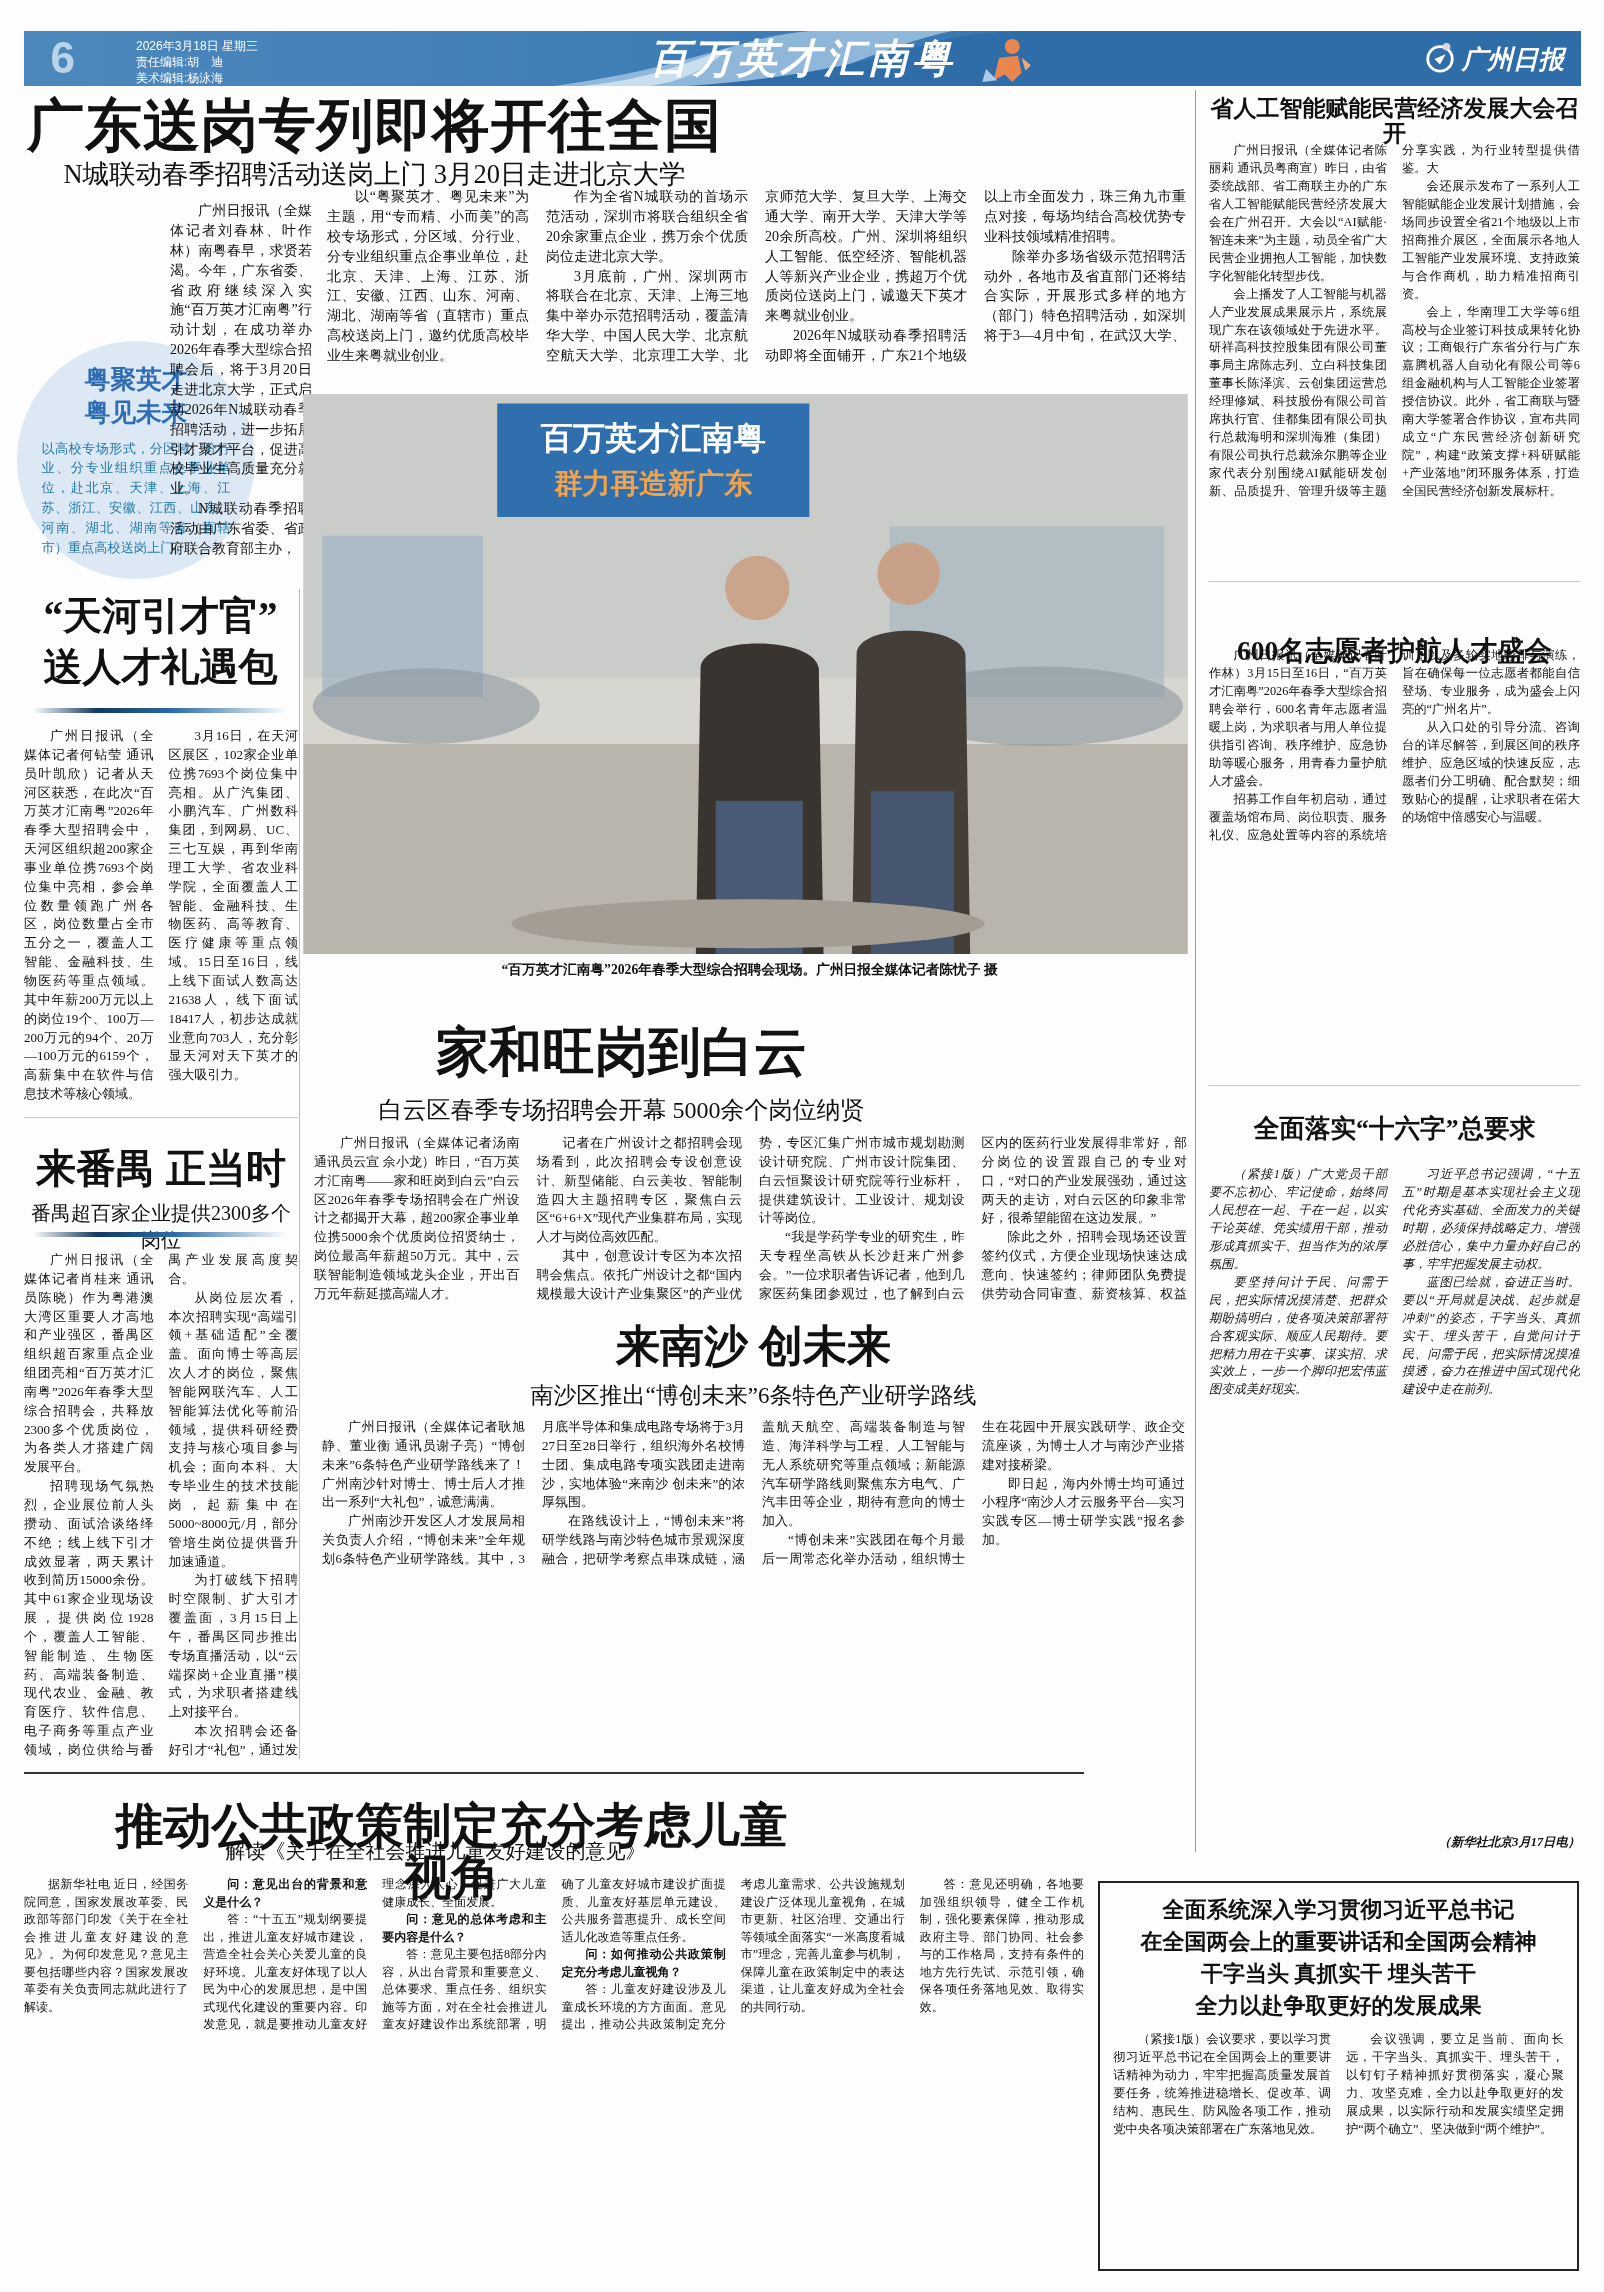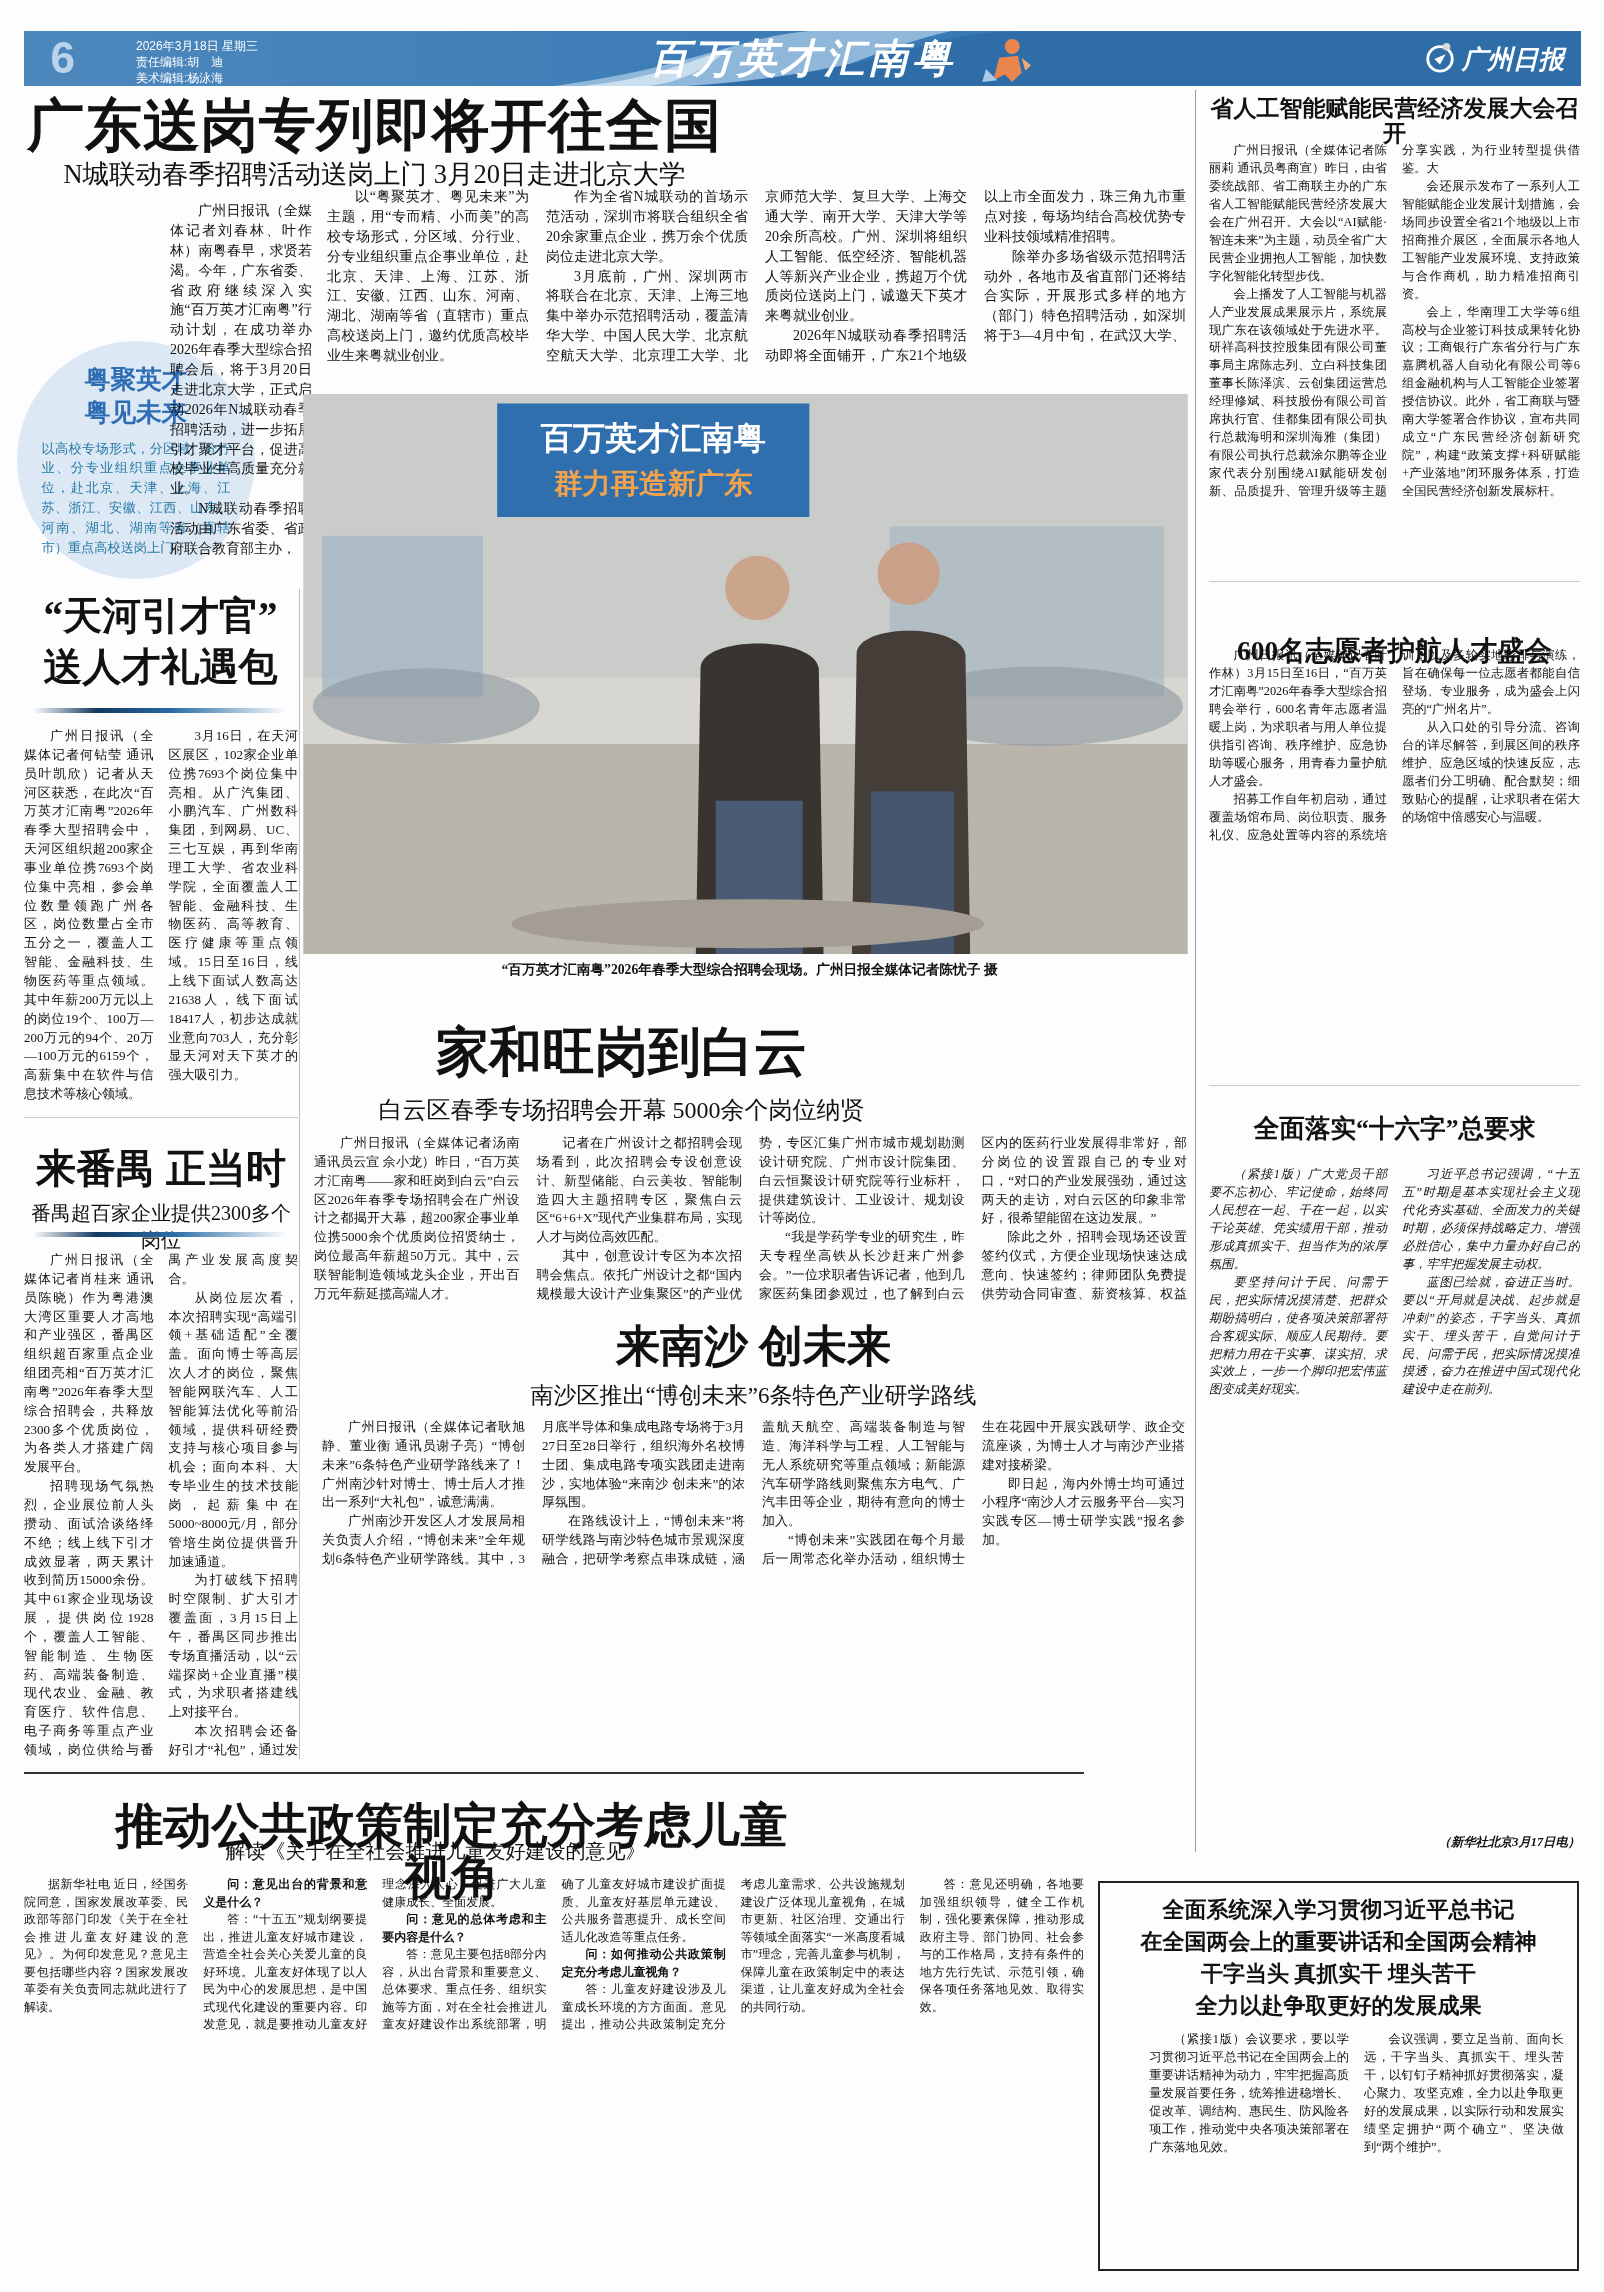--- a/index.html
+++ b/index.html
@@ -210,20 +210,20 @@
       <p>答：意见还明确，各地要加强组织领导，健全工作机制，强化要素保障，推动形成政府主导、部门协同、社会参与的工作格局，支持有条件的地方先行先试、示范引领，确保各项任务落地见效、取得实效。</p>
     </div>
 
   <div id="box" class="abs">
     <div class="bt-title">
         <p>全面系统深入学习贯彻习近平总书记</p>
         <p>在全国两会上的重要讲话和全国两会精神</p>
         <p>干字当头 真抓实干 埋头苦干</p>
         <p>全力以赴争取更好的发展成果</p>
       </div>
-    <div class="bts c2" style="height:237px;margin-left:36px;">
+    <div class="bts c2" style="height:237px;">
         <p>（紧接1版）会议要求，要以学习贯彻习近平总书记在全国两会上的重要讲话精神为动力，牢牢把握高质量发展首要任务，统筹推进稳增长、促改革、调结构、惠民生、防风险各项工作，推动党中央各项决策部署在广东落地见效。</p>
         <p>会议强调，要立足当前、面向长远，干字当头、真抓实干、埋头苦干，以钉钉子精神抓好贯彻落实，凝心聚力、攻坚克难，全力以赴争取更好的发展成果，以实际行动和发展实绩坚定拥护“两个确立”、坚决做到“两个维护”。</p>
       </div>
   </div>
 
 </div>
 
 
 </body></html>

